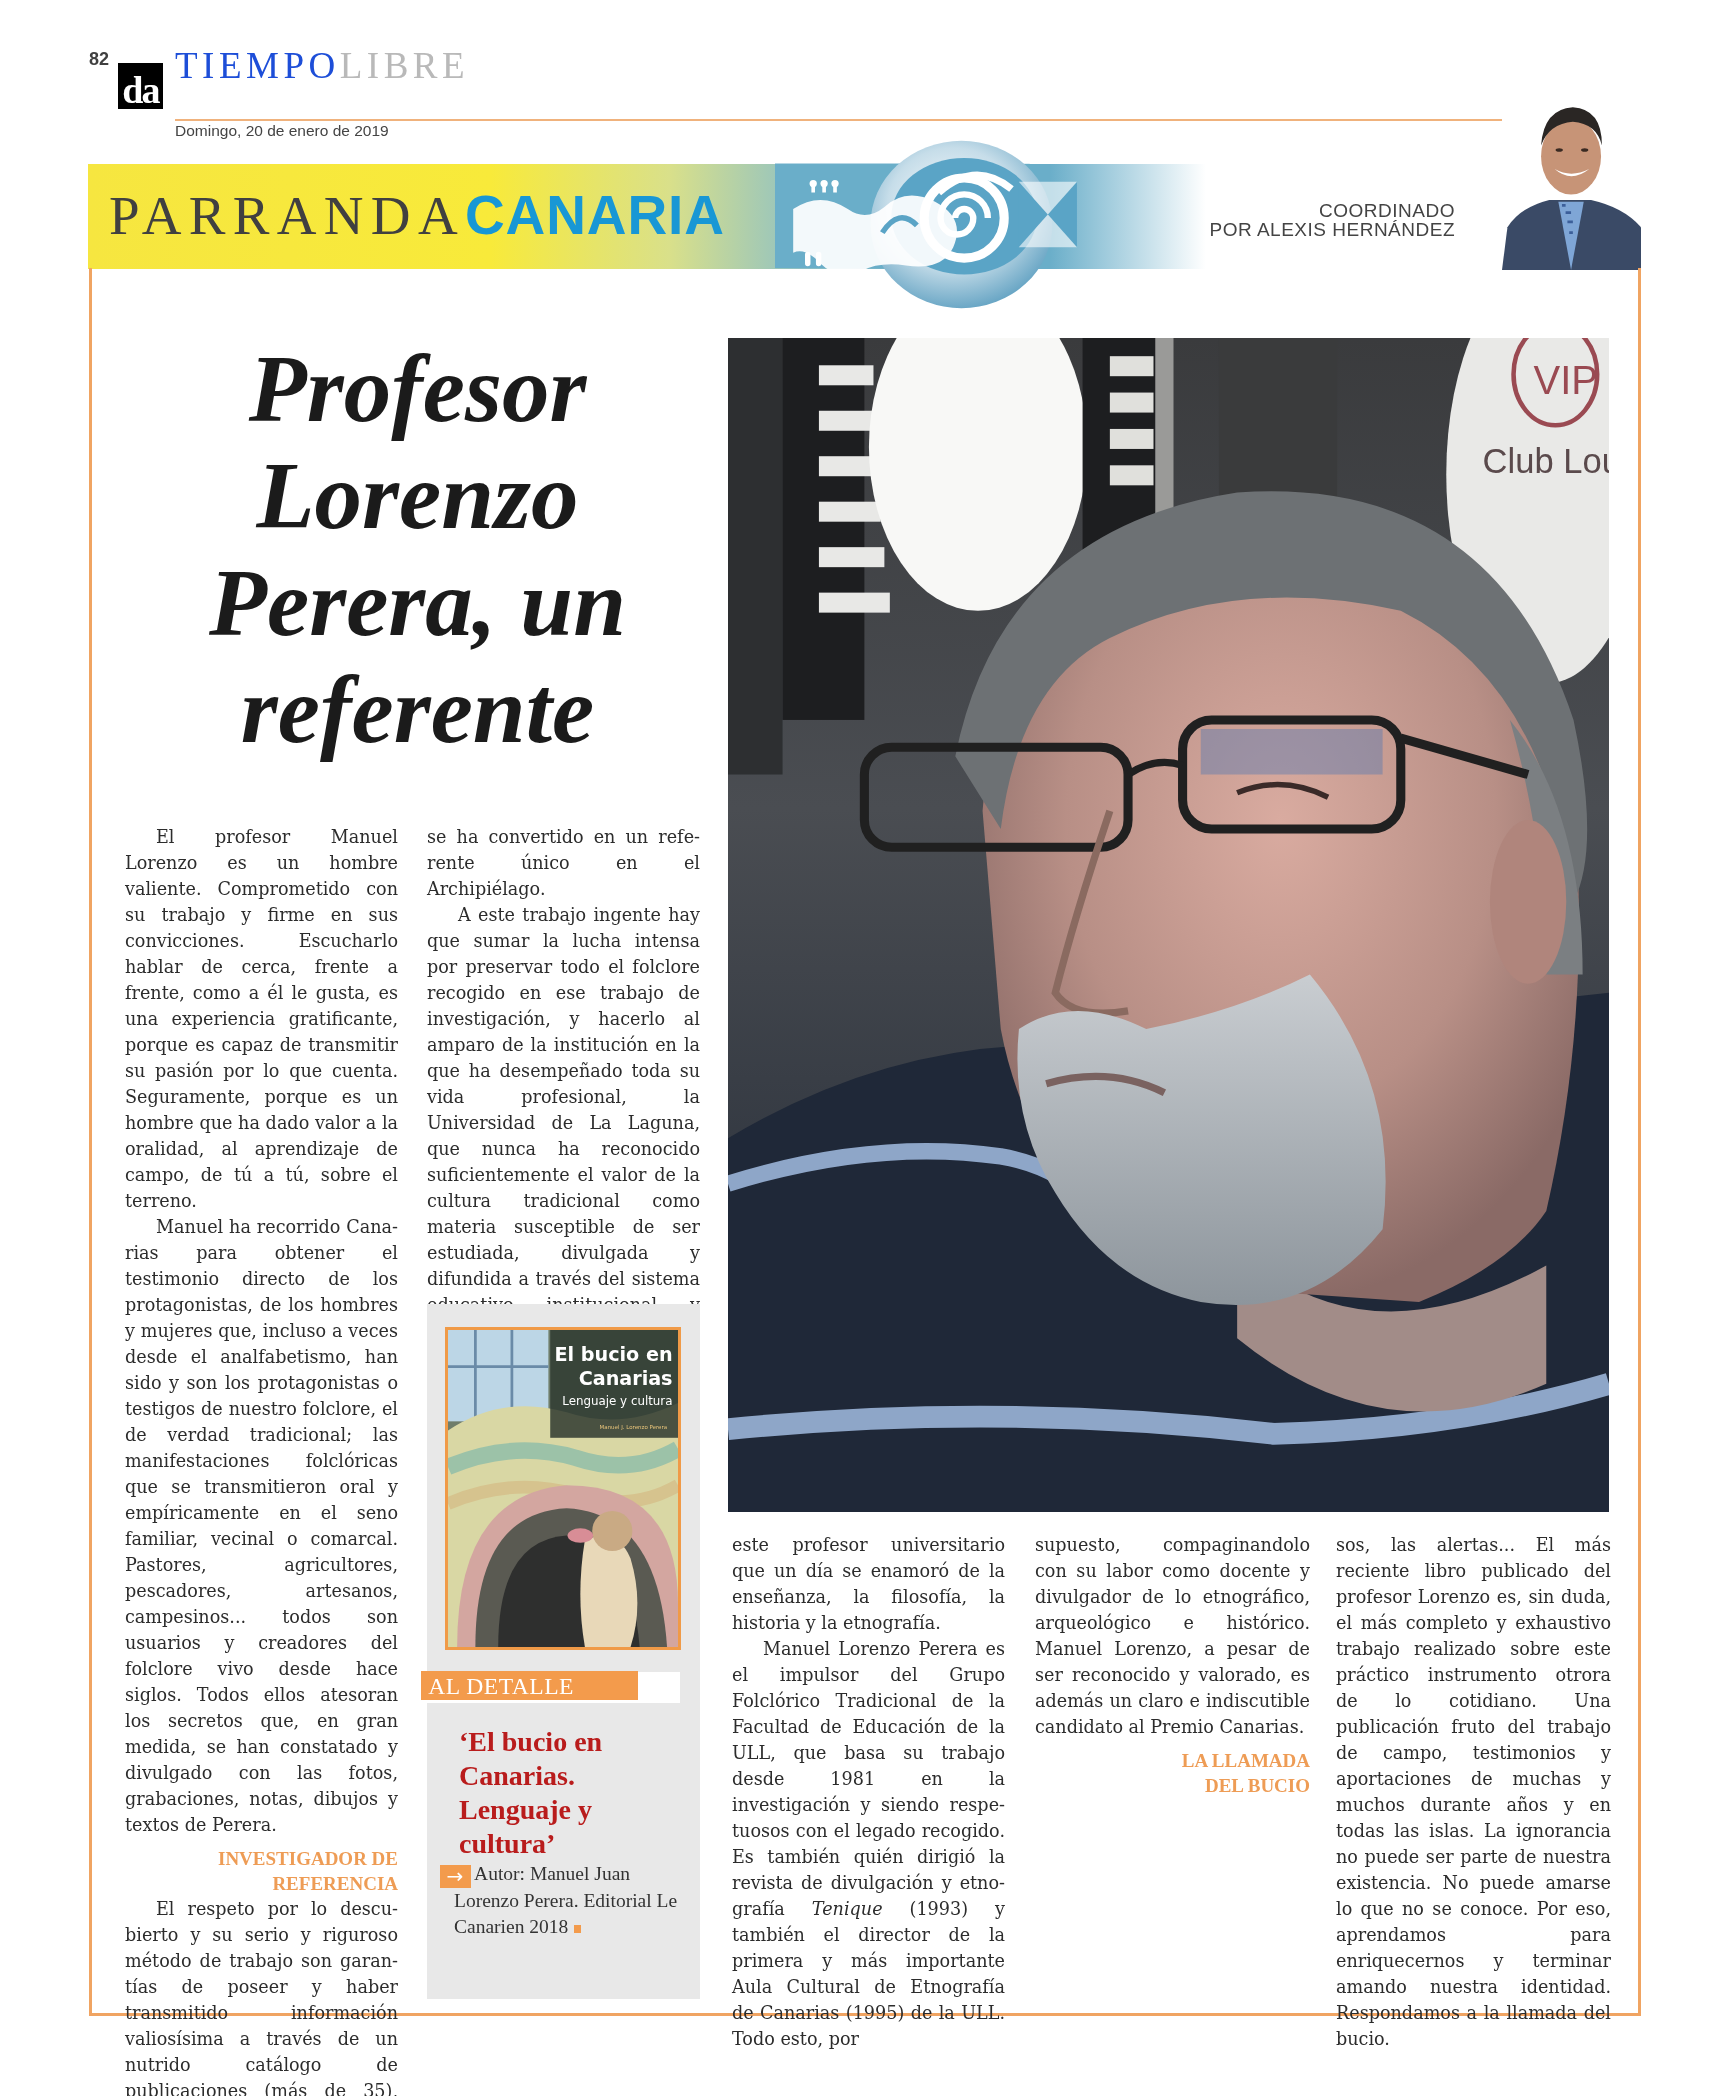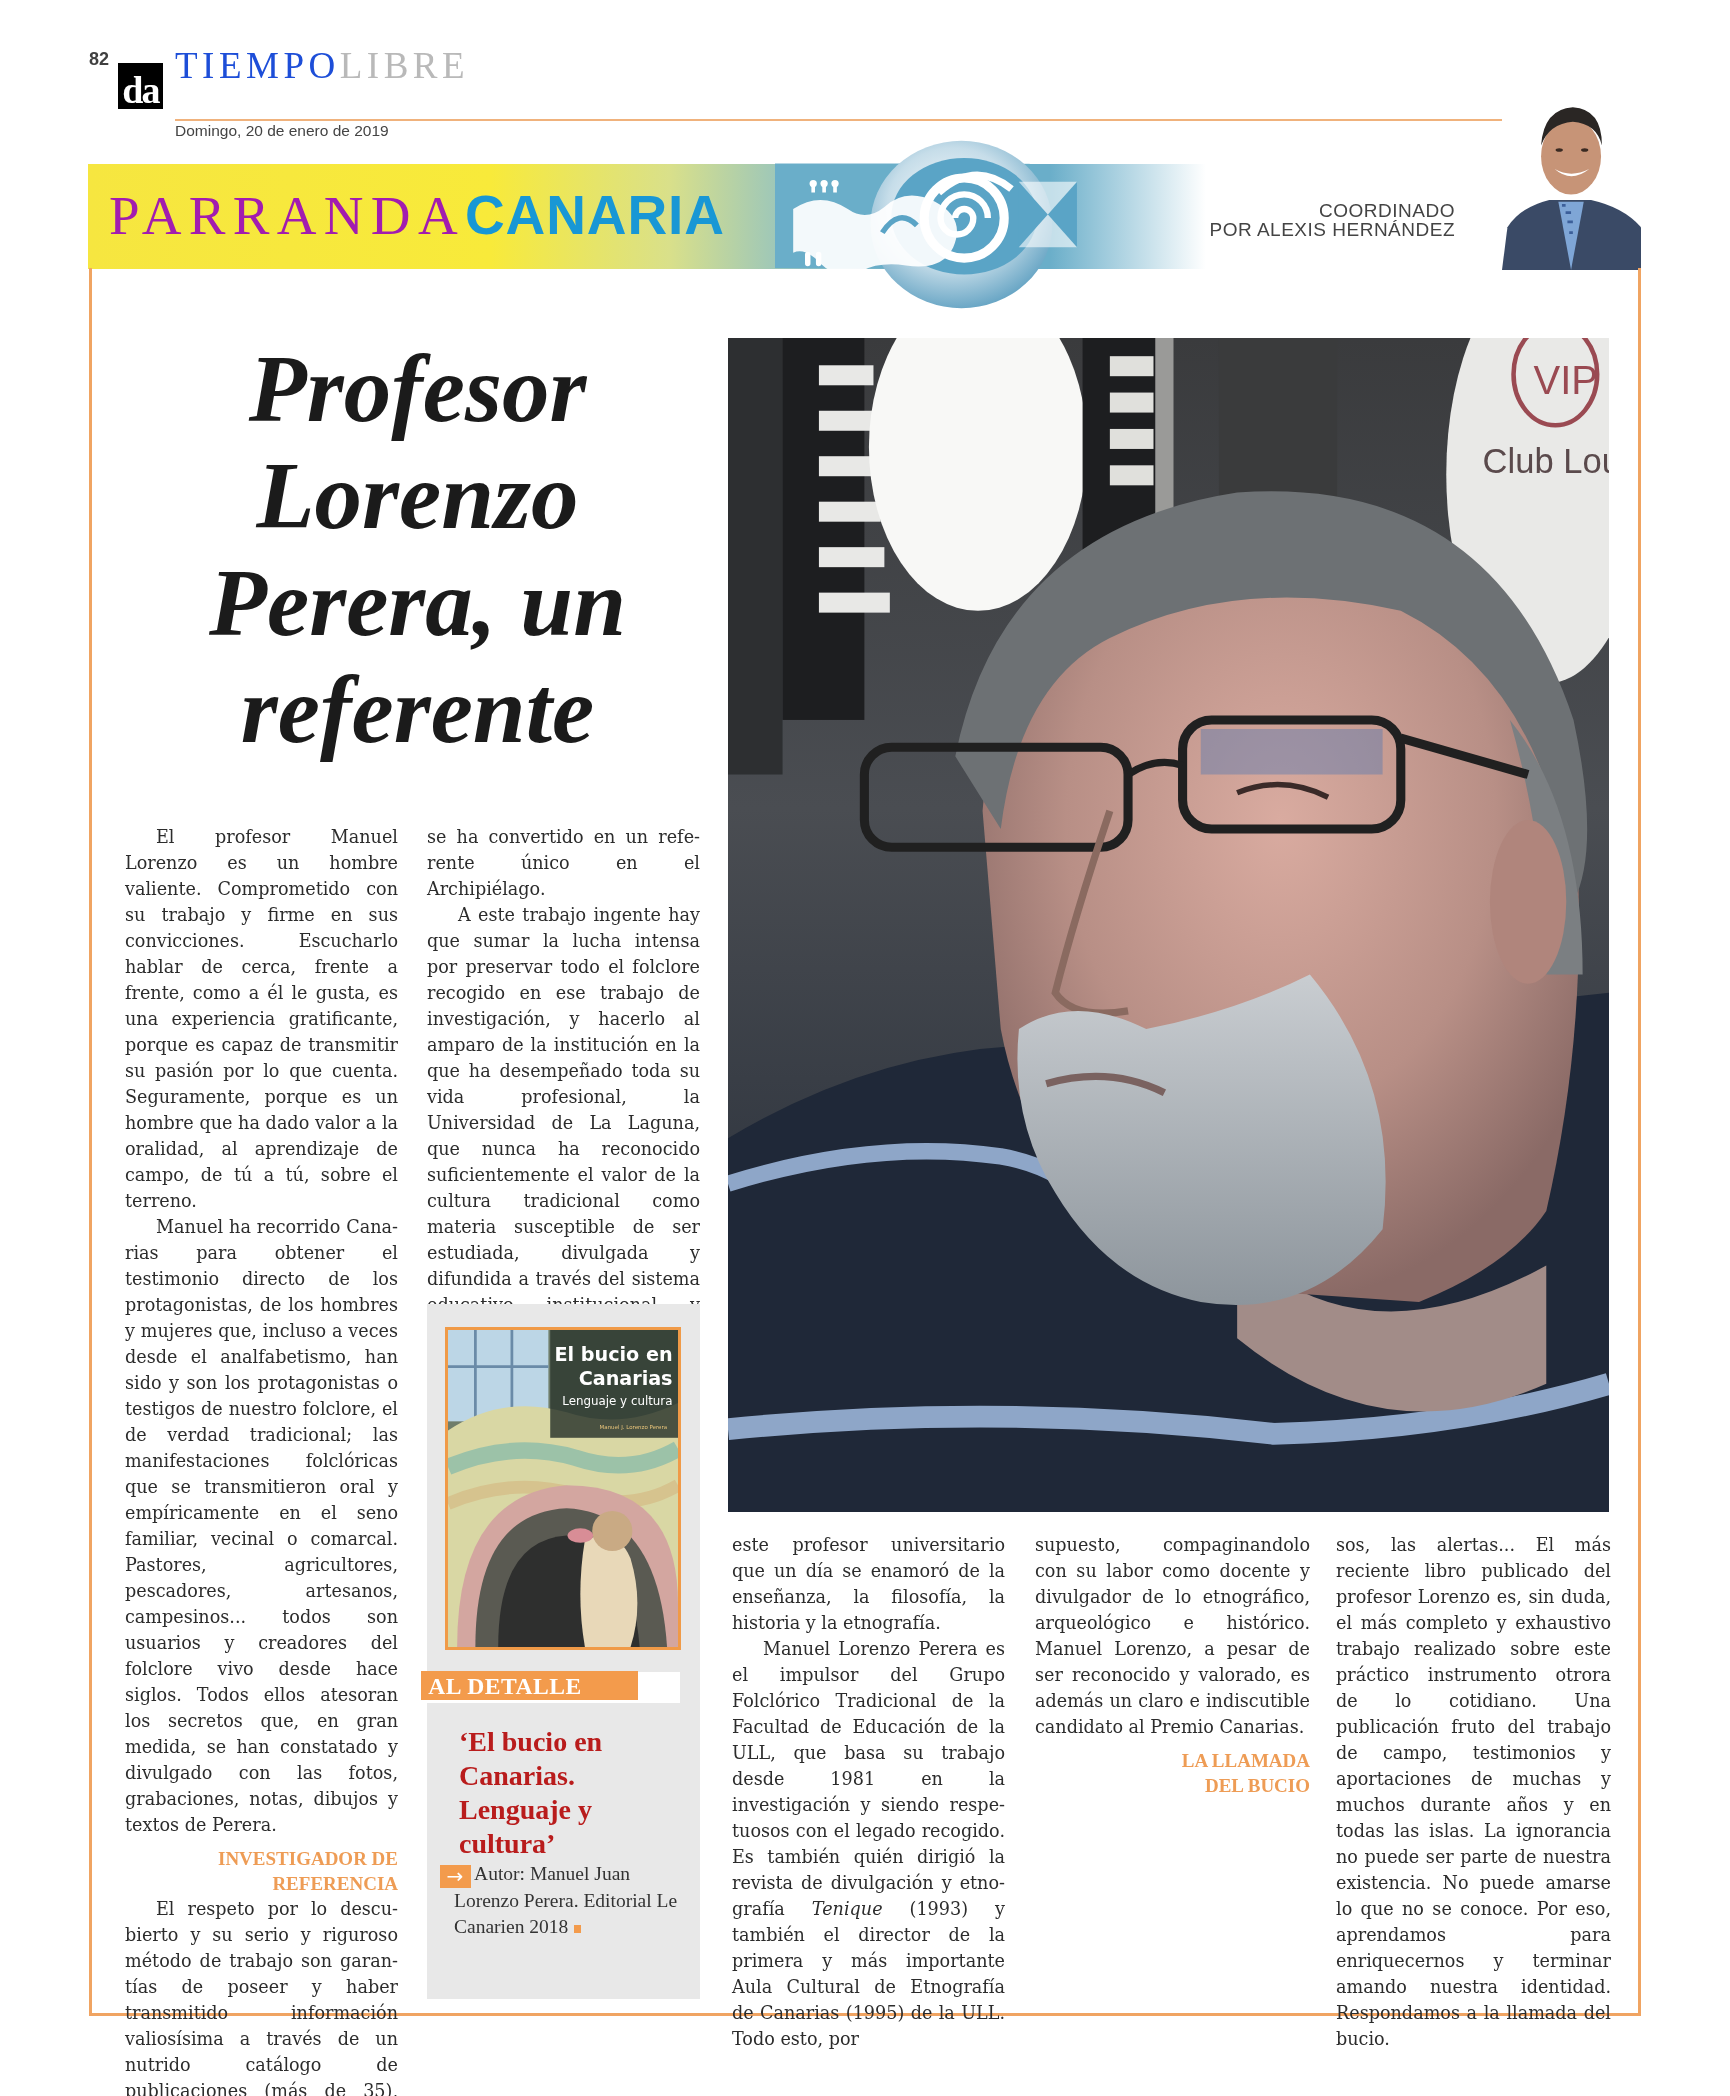--- a/index.html
+++ b/index.html
@@ -13,21 +13,21 @@
     .section-name { position: absolute; left: 175px; top: 47px; font-family: "Liberation Serif", serif; font-size: 37px; letter-spacing: 4.5px; line-height: 1; }
     .section-name .a { color: #1d4ed8; }
     .section-name .b { color: #b9b9b9; }
     .mast-rule { position: absolute; left: 175px; top: 119px; width: 1466px; height: 1.8px; background: #f0b27c; }
     .issue-date { position: absolute; left: 175px; top: 122px; font-family: "Liberation Sans", sans-serif; font-size: 15.5px; color: #444; }
 
     
     .banner { position: absolute; left: 88px; top: 164px; width: 1118px; height: 105px;
       background: linear-gradient(90deg, #f6e640 0%, #f8ea3a 36%, #d9e08a 52%, #8fc1c4 64%, #6aaec9 74%, #6aaec9 86%, rgba(255,255,255,0) 100%); }
     .banner-title { position: absolute; left: 109px; top: 188px; font-size: 55px; line-height: 1; white-space: nowrap; }
-    .banner-title .parranda { font-family: "Liberation Serif", serif; color: #a21caf; letter-spacing: 7.3px; margin-top: 23px; }
+    .banner-title .parranda { font-family: "Liberation Serif", serif; color: #404040; letter-spacing: 7.3px; margin-top: 23px; }
     .banner-title .canaria { font-family: "Liberation Sans", sans-serif; font-weight: bold; color: #1897d5; letter-spacing: 0.9px; }
     .banner-logo { position: absolute; left: 775px; top: 138px; width: 382px; height: 182px; }
 
     .coord { position: absolute; right: 275px; top: 201px; text-align: right; font-family: "Liberation Sans", sans-serif;
       font-size: 19px; color: #444; line-height: 19px; letter-spacing: 0.5px; }
     .coord-photo { position: absolute; left: 1502px; top: 100px; width: 139px; height: 170px; overflow: hidden; }
 
     
     .frame { position: absolute; left: 89px; top: 268px; width: 1552px; height: 1748px;
       border: 3.6px solid #f0a462; border-top: none; }
@@ -51,21 +51,21 @@
     .col5 { left: 1336px; top: 1532px; width: 275px; }
 
     
     .main-photo { position: absolute; left: 728px; top: 338px; width: 881px; height: 1174px; overflow: hidden; background: #2a3240; }
 
     
     .detail-box { position: absolute; left: 427px; top: 1304px; width: 273px; height: 695px; background: #e8e8e8; }
     .book-cover { position: absolute; left: 445px; top: 1327px; width: 236px; height: 323px; border: 3.6px solid #f09a47; overflow: hidden; background: #4a5a48; }
     .detail-tag-wrap { position: absolute; left: 421px; top: 1672px; width: 259px; height: 31px; background: #ffffff; }
     .detail-tag { position: absolute; left: 421px; top: 1671px; width: 217px; height: 29px; background: #f39b4c; color: #fff;
-      font-family: "Liberation Serif", serif; font-weight: bold; font-size: 23.6px; line-height: 31px; padding-left: 7.3px; letter-spacing: 0.5px; }
+      font-family: "Liberation Serif", serif; font-weight: normal; font-size: 23.6px; line-height: 31px; padding-left: 7.3px; letter-spacing: 0.5px; }
     .book-title { position: absolute; left: 459px; top: 1725px; width: 218px; font-family: "Liberation Serif", serif; font-weight: bold;
       font-size: 28px; line-height: 34px; color: #b91c1c; }
     .book-meta { position: absolute; left: 454px; top: 1861px; width: 236px; font-family: "Liberation Serif", serif; font-size: 19.5px; line-height: 25.5px; color: #333; }
     .arrow-icon { display: inline-block; width: 31px; height: 23.6px; background: #f39b4c; color: #fff; font-family: "DejaVu Sans", sans-serif;
       font-size: 20px; line-height: 23px; text-align: center; vertical-align: -2.7px; margin-left: -14.5px; margin-right: 3.6px; }
     .end-mark { display: inline-block; width: 7.3px; height: 7.3px; background: #f39b4c; margin-left: 5.5px; vertical-align: 0; }
   </style>
 </head>
 <body>
 

